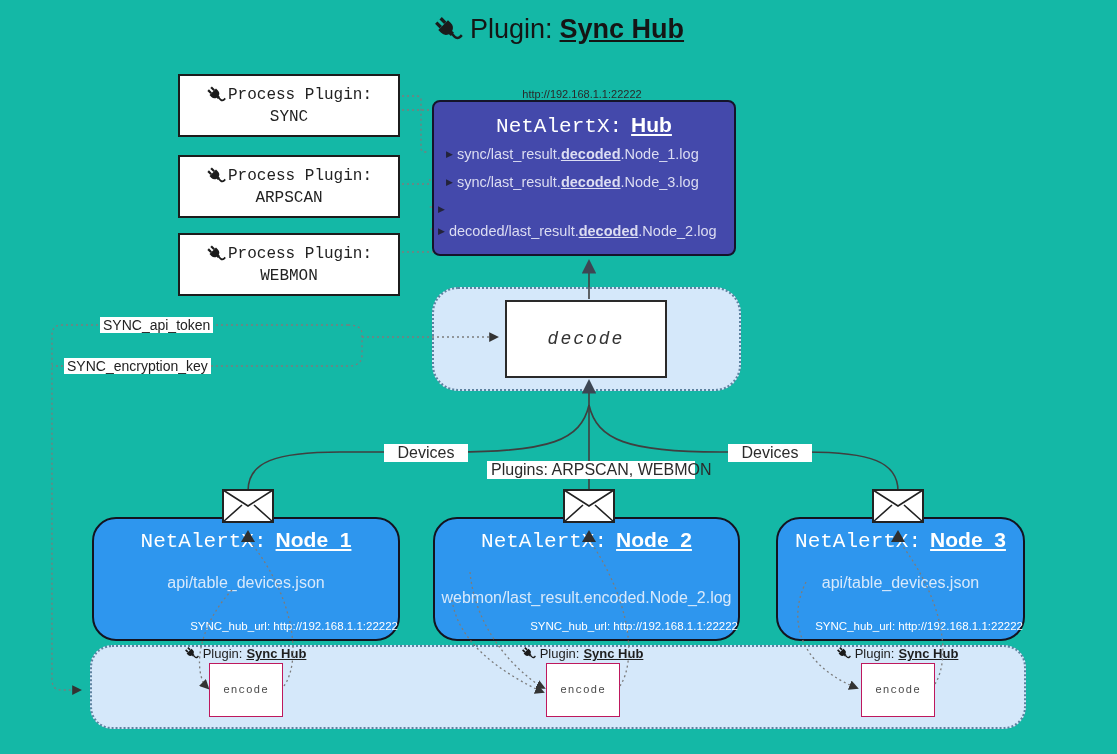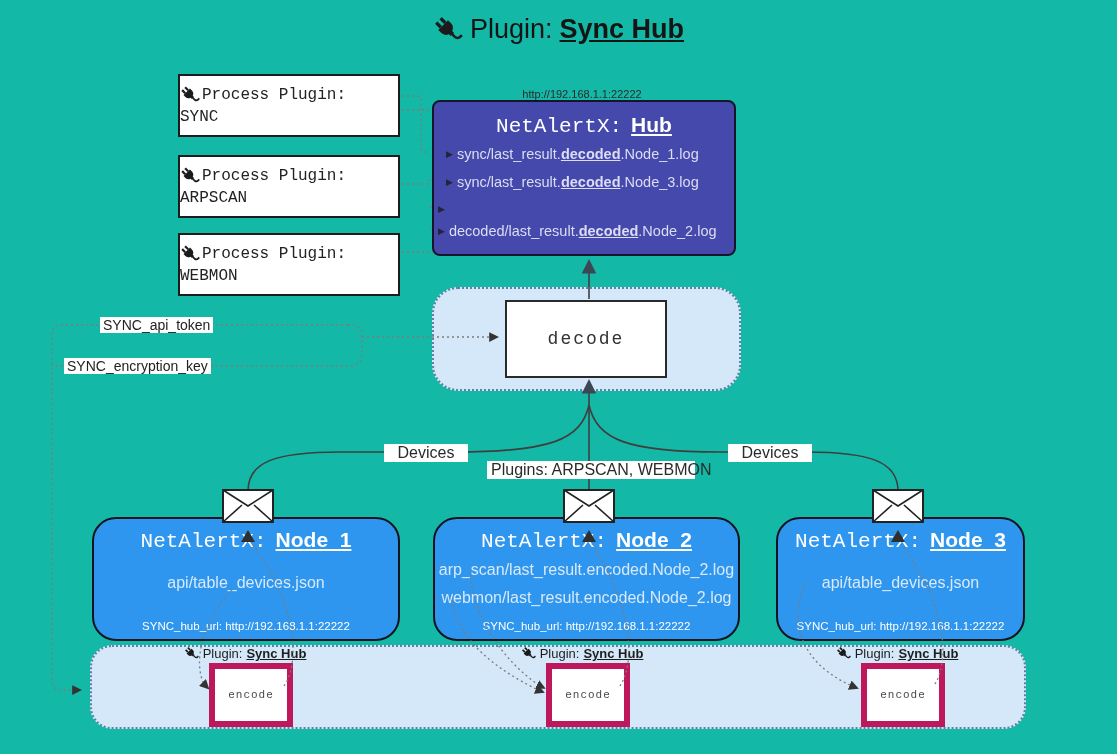--- a/index.html
+++ b/index.html
@@ -11,51 +11,51 @@
   .solid{fill:none;stroke:#3f3f3f;stroke-width:1.6px;}
   .dot{fill:none;stroke:#7c7c7c;stroke-width:1.3px;stroke-dasharray:2 3;}
   .mono{font-family:"Liberation Mono","DejaVu Sans Mono",monospace;}
   b{font-weight:700;text-decoration:underline;}
 
   #title{position:absolute;top:14px;left:0;right:0;display:flex;justify-content:center;align-items:center;gap:7px;font-size:27px;color:#151515;z-index:3;}
   .plug{fill:#1b1b1b;}
 
   .pbox{position:absolute;left:178px;width:218px;height:59px;background:#fff;border:2px solid #1c1c1c;z-index:2;
         font-family:"Liberation Mono","DejaVu Sans Mono",monospace;font-size:16px;color:#222;
-        display:flex;flex-direction:column;align-items:flex-start;justify-content:center;gap:3px;}
+        display:flex;flex-direction:column;align-items:center;justify-content:center;gap:3px;}
   .pbox .r1{display:flex;align-items:center;gap:2px;}
 
   #huburl{position:absolute;left:432px;top:88px;width:300px;text-align:center;font-size:11px;color:#2a2a2a;z-index:2;}
   #hub{position:absolute;left:432px;top:100px;width:300px;height:152px;background:var(--hub-fill,#4449ab);
        border:2px solid #14142a;border-radius:8px;z-index:2;color:#fff;}
   .hubtitle{position:absolute;top:11px;left:0;right:0;text-align:center;font-size:21px;white-space:nowrap;}
   .hubtitle .mono{margin-right:9px;}
   .hublog{position:absolute;left:2px;right:2px;height:22px;display:flex;align-items:center;
           color:var(--hub-text,#dcddf2);font-size:14.5px;white-space:nowrap;}
   .hublog .tri{font-size:9px;color:#23233a;margin-right:4px;}
 
-  .panel{position:absolute;background:var(--panel-fill,#d5e8fa);border:2px dotted var(--panel-border,#5e82a0);z-index:2;}
+  .panel{position:absolute;background:var(--panel-fill,#d5e8fa);border:2px dotted var(--panel-border,#5e82a0);z-index:2;font-style:italic;}
   #decode-panel{left:432px;top:287px;width:305px;height:100px;border-radius:26px;}
   #decode-box{position:absolute;left:71px;top:11px;width:158px;height:74px;background:#fff;border:2px solid #2a2a2a;
               display:flex;align-items:center;justify-content:center;font-family:"Liberation Mono","DejaVu Sans Mono",monospace;
               font-size:18px;letter-spacing:2px;color:#333;}
   #band{left:90px;top:645px;width:932px;height:80px;border-radius:22px;}
 
   .floatlabel{position:absolute;z-index:3;background:#fff;font-size:14px;padding:0 3px;white-space:nowrap;color:#222;}
   .edgelabel{position:absolute;z-index:3;background:#fff;font-size:16px;text-align:center;white-space:nowrap;padding:0 4px;color:#2b2b2b;}
 
   .node{position:absolute;top:517px;height:120px;background:var(--node-fill,#2e96ee);border:2px solid #13131f;border-radius:24px;z-index:2;color:#fff;}
   .nodetitle{position:absolute;top:9px;left:0;right:0;text-align:center;font-size:21px;white-space:nowrap;}
   .nodetitle .mono{margin-right:9px;}
   .nodefile{position:absolute;left:0;right:0;text-align:center;font-size:16px;color:var(--node-text,#d8e9fb);white-space:nowrap;}
-  .nodeurl{position:absolute;bottom:7px;left:0;right:0;text-align:center;font-size:11.5px;color:#fff;white-space:nowrap;}
+  .nodeurl{position:absolute;bottom:7px;left:0;right:0;text-align:right;font-size:11.5px;color:#fff;white-space:nowrap;}
 
   .envelope{position:absolute;top:489px;z-index:4;}
 
-  .encodebox{position:absolute;top:663px;width:72px;height:52px;background:#fff;border:6px solid #be185d;z-index:3;
+  .encodebox{position:absolute;top:663px;width:72px;height:52px;background:#fff;border:1px solid #be185d;z-index:3;
              display:flex;align-items:center;justify-content:center;font-family:"Liberation Mono","DejaVu Sans Mono",monospace;
              font-size:11px;letter-spacing:1px;color:#4a4a4a;}
   .enclabel{position:absolute;top:646px;width:220px;z-index:4;display:flex;align-items:center;justify-content:center;gap:4px;
             font-size:13px;white-space:nowrap;color:#1d1d1d;}
 </style>
 </head>
 <body>
 
 <div id="canvas">
 
@@ -173,21 +173,20 @@
     <div class="nodetitle">
       <span class="mono">NetAlertX:</span><b>Node_1</b>
     </div>
     <div class="nodefile" style="top:55px">api/table_devices.json</div>
     <div class="nodeurl">SYNC_hub_url: http://192.168.1.1:22222</div>
   </div>
   <div class="node" style="left:433px;width:303px">
     <div class="nodetitle">
       <span class="mono">NetAlertX:</span><b>Node_2</b>
     </div>
-    <div class="nodefile" style="top:42px">arp_scan/last_result.encoded.Node_2.log</div>
     <div class="nodefile" style="top:70px">webmon/last_result.encoded.Node_2.log</div>
     <div class="nodeurl">SYNC_hub_url: http://192.168.1.1:22222</div>
   </div>
   <div class="node" style="left:776px;width:245px">
     <div class="nodetitle">
       <span class="mono">NetAlertX:</span><b>Node_3</b>
     </div>
     <div class="nodefile" style="top:55px">api/table_devices.json</div>
     <div class="nodeurl">SYNC_hub_url: http://192.168.1.1:22222</div>
   </div>

